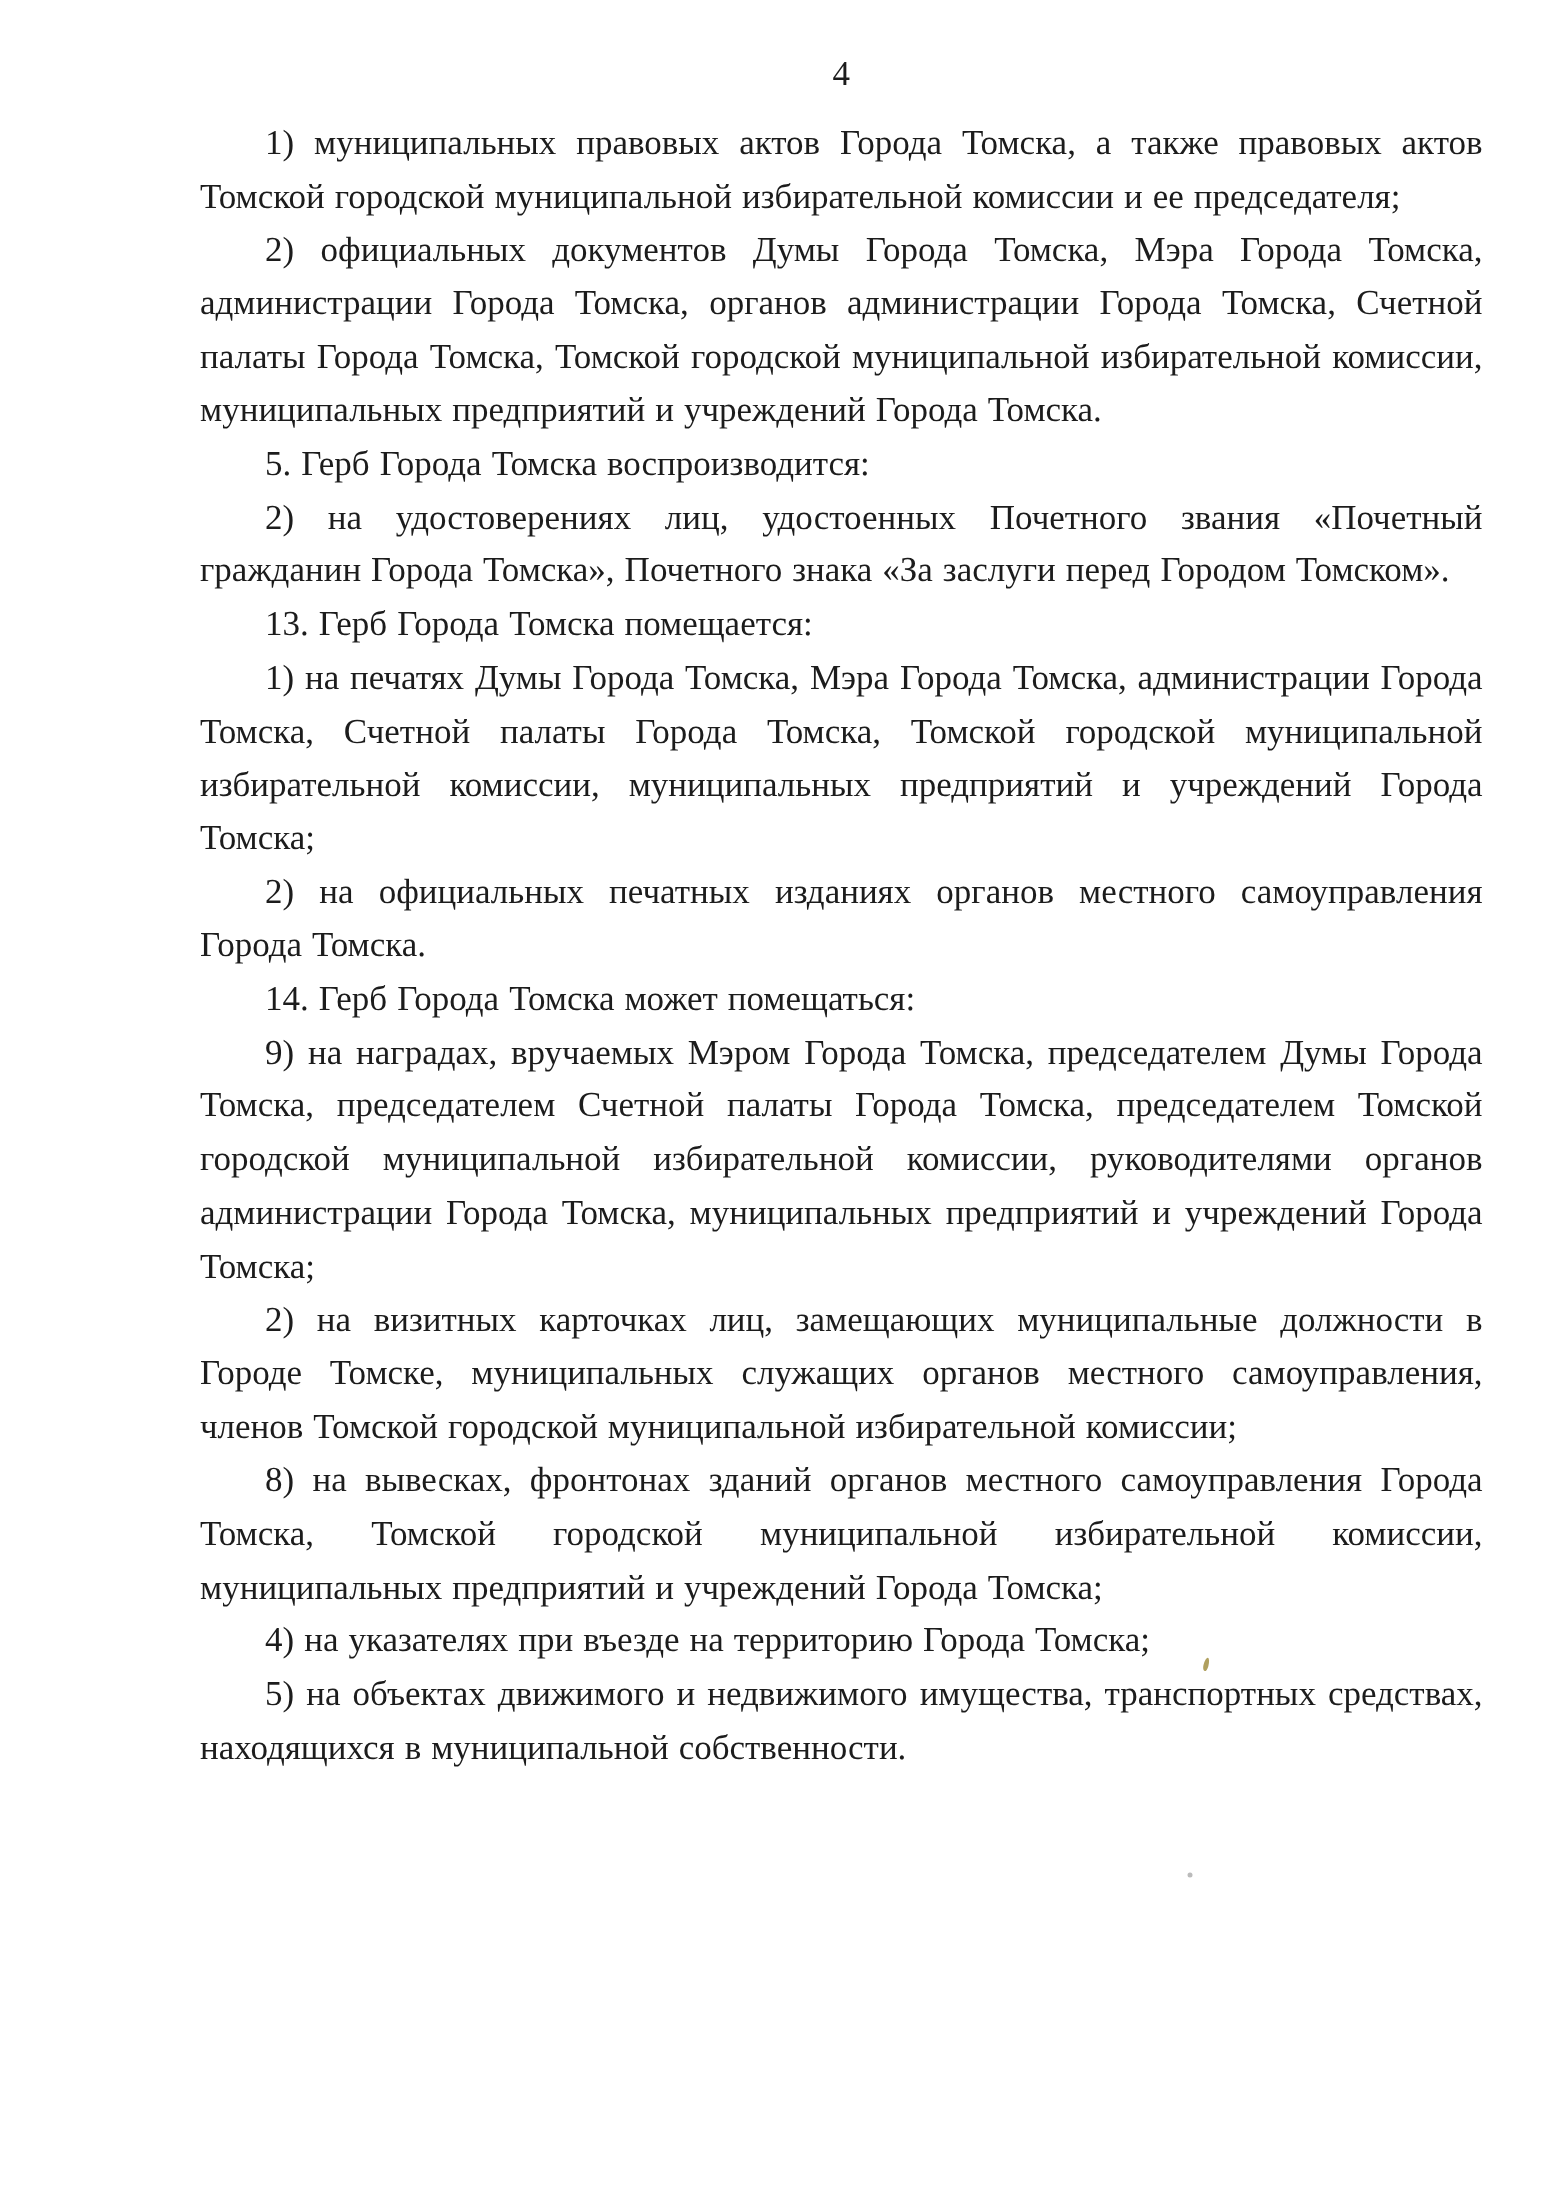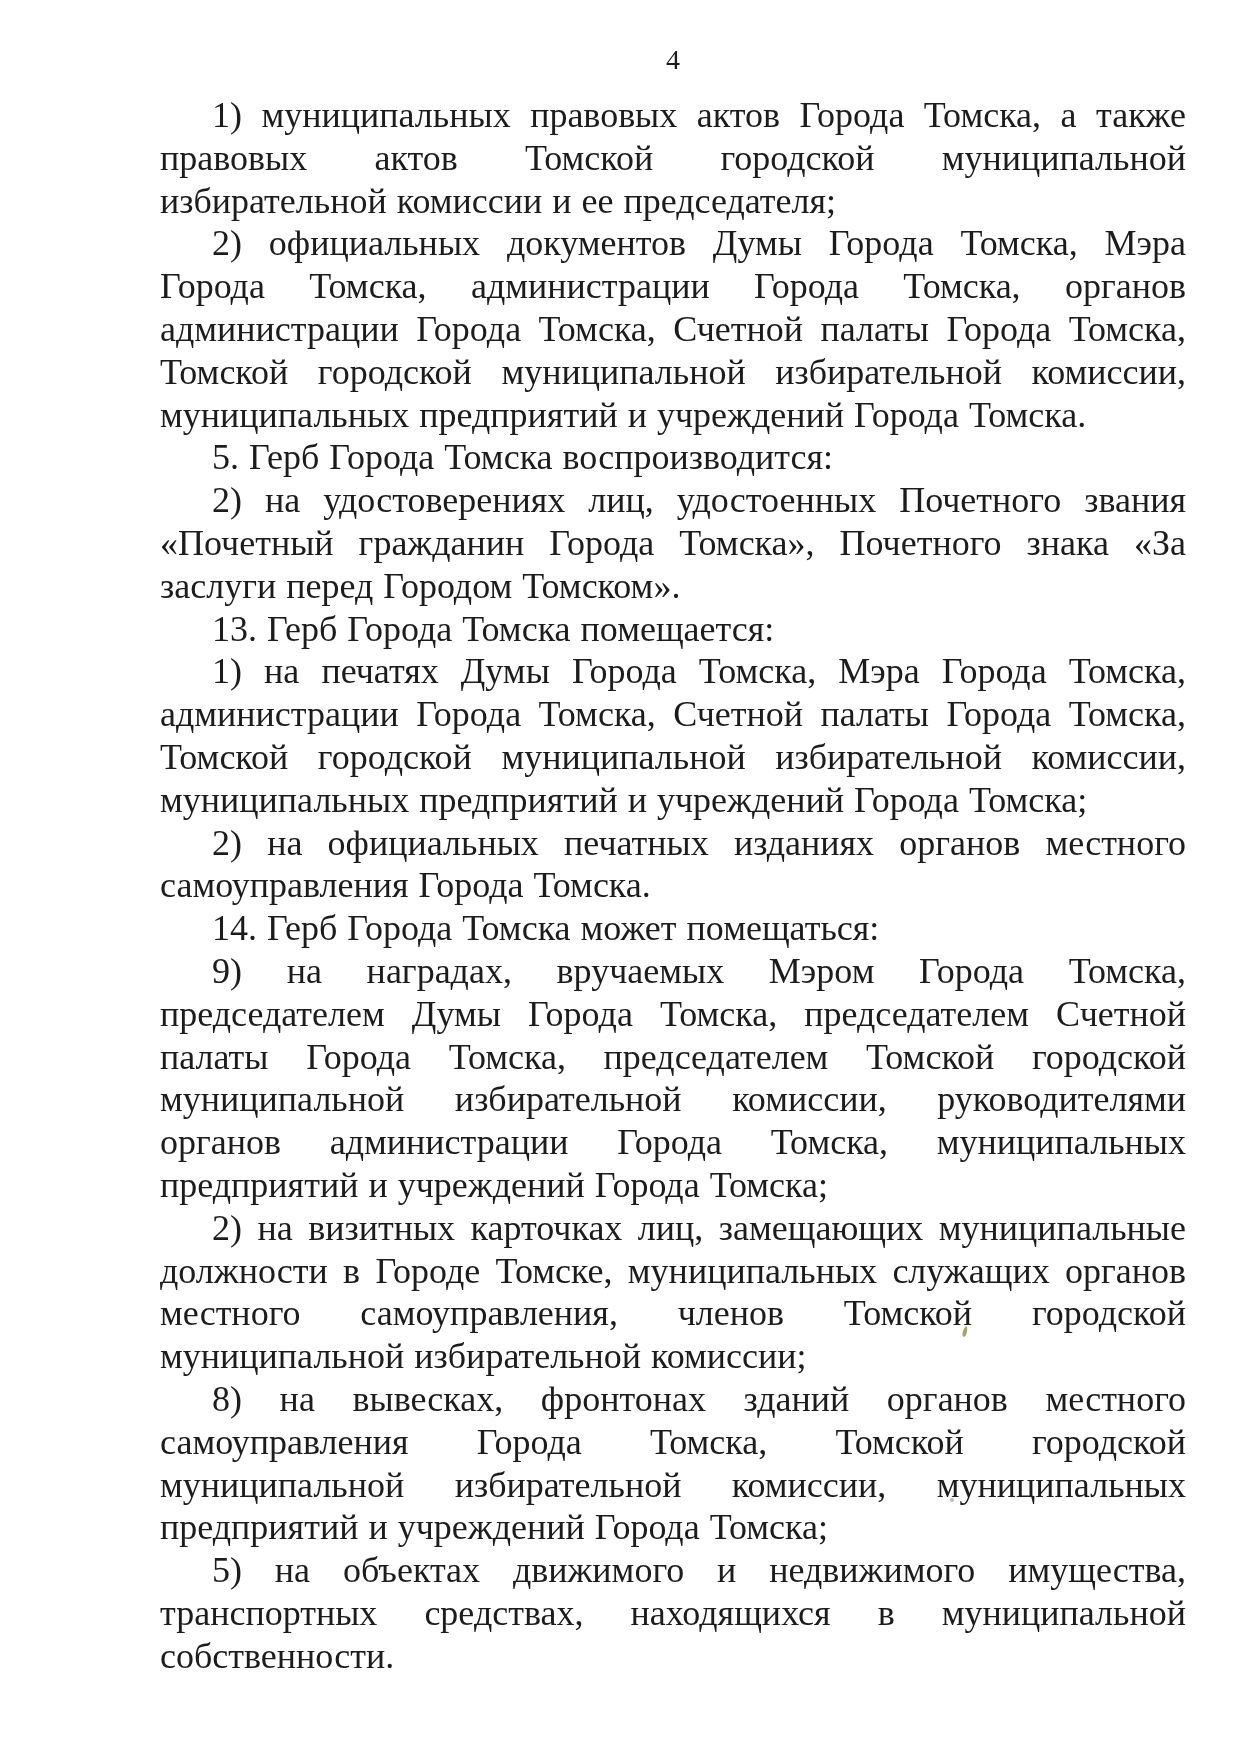--- a/index.html
+++ b/index.html
@@ -27,21 +27,21 @@
     width: 1026px;
     text-align: center;
     font-size: 28px;
     line-height: 32px;
   }
   .content {
     position: absolute;
     left: 160px;
     top: 94px;
     width: 1026px;
-    font-size: 36px;
+    font-size: 28px;
     line-height: 42.8px;
   }
   .content p {
     margin: 0;
     padding: 0;
     text-indent: 52px;
     text-align: justify;
     text-align-last: left;
     word-spacing: 1px;
   }
@@ -79,18 +79,19 @@
       <p>2) официальных документов Думы Города Томска, Мэра Города Томска, администрации Города Томска, органов администрации Города Томска, Счетной палаты Города Томска, Томской городской муниципальной избирательной комиссии, муниципальных предприятий и учреждений Города Томска.</p>
       <p>5. Герб Города Томска воспроизводится:</p>
       <p>2) на удостоверениях лиц, удостоенных Почетного звания «Почетный гражданин Города Томска», Почетного знака «За заслуги перед Городом Томском».</p>
       <p>13. Герб Города Томска помещается:</p>
       <p>1) на печатях Думы Города Томска, Мэра Города Томска, администрации Города Томска, Счетной палаты Города Томска, Томской городской муниципальной избирательной комиссии, муниципальных предприятий и учреждений Города Томска;</p>
       <p>2) на официальных печатных изданиях органов местного самоуправления Города Томска.</p>
       <p>14. Герб Города Томска может помещаться:</p>
       <p>9) на наградах, вручаемых Мэром Города Томска, председателем Думы Города Томска, председателем Счетной палаты Города Томска, председателем Томской городской муниципальной избирательной комиссии, руководителями органов администрации Города Томска, муниципальных предприятий и учреждений Города Томска;</p>
       <p>2) на визитных карточках лиц, замещающих муниципальные должности в Городе Томске, муниципальных служащих органов местного самоуправления, членов Томской городской муниципальной избирательной комиссии;</p>
       <p>8) на вывесках, фронтонах зданий органов местного самоуправления Города Томска, Томской городской муниципальной избирательной комиссии, муниципальных предприятий и учреждений Города Томска;</p>
+      <p>4) на указателях при въезде на территорию Города Томска;</p>
       <p>5) на объектах движимого и недвижимого имущества, транспортных средствах, находящихся в муниципальной собственности.</p>
     </div>
 
   <span class="artifact a1"></span>
   <span class="artifact a2"></span>
 </div>
 
 </body></html>

